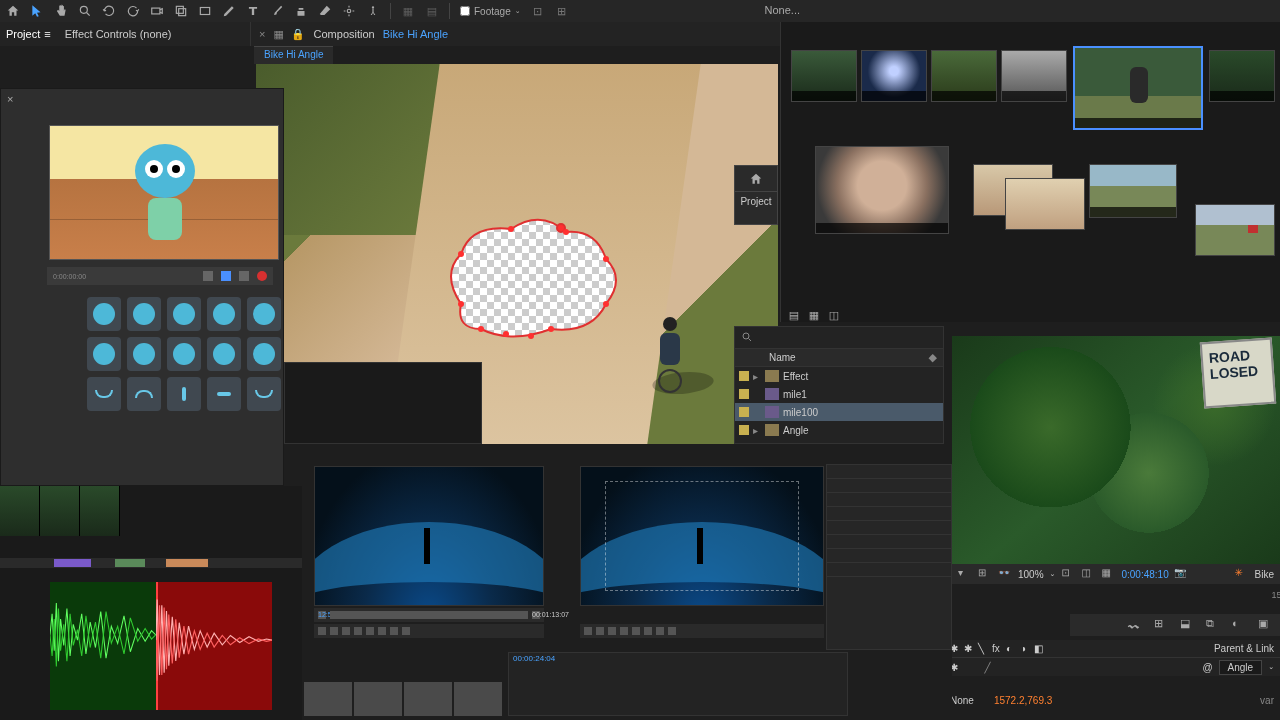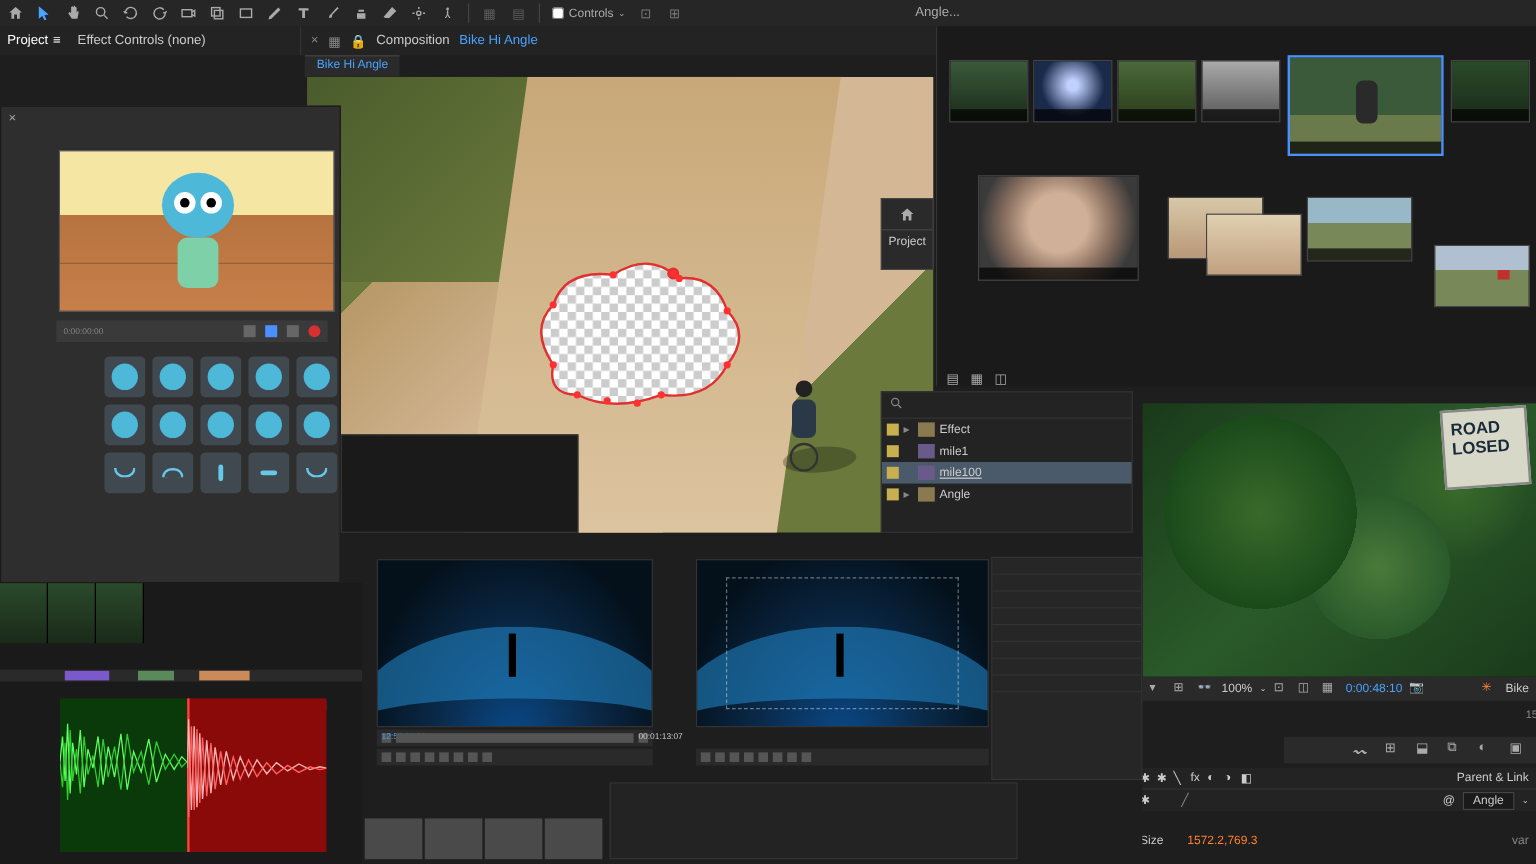--- a/index.html
+++ b/index.html
@@ -80,21 +80,21 @@
 .thumb .cap { position: absolute; bottom: 0; left: 0; right: 0; height: 10px; background: rgba(0,0,0,0.7); font-size: 6px; color: #888; padding: 1px 2px; }
 .thumb.sel { border: 2px solid #4a90ff; }
 .thumb-img { width: 100%; height: 100%; }
 
 
 .proj-panel { position: absolute; top: 326px; left: 734px; width: 210px; height: 118px; background: #232323; border: 1px solid #333; }
 .proj-search { height: 22px; border-bottom: 1px solid #333; display: flex; align-items: center; padding: 0 6px; gap: 4px; }
 .proj-header { height: 18px; background: #2a2a2a; display: flex; align-items: center; padding: 0 6px; border-bottom: 1px solid #333; }
 .proj-header .col { font-size: 10px; color: #ccc; padding-left: 28px; }
 .proj-row { height: 18px; display: flex; align-items: center; padding: 0 4px; gap: 4px; font-size: 10px; }
-.proj-row.sel { background: #4a5a6a; text-decoration: underline; }
+.proj-row.sel { background: #4a5a6a; }
 .proj-row .sw { width: 10px; height: 10px; background: #c8b050; }
 .proj-row .arrow { width: 8px; color: #888; }
 .proj-row .ficon { width: 14px; height: 12px; background: #8a7a50; }
 .proj-row .cicon { width: 14px; height: 12px; background: #6a5a8a; }
 
 
 .right-preview { position: absolute; top: 336px; left: 952px; width: 328px; height: 228px; background: #0a2a0a; overflow: hidden; }
 .sign { position: absolute; right: 6px; top: 4px; width: 72px; height: 66px; background: #d8d8c8; transform: rotate(-4deg); border: 2px solid #888; padding: 6px; font-family: sans-serif; font-weight: bold; font-size: 14px; color: #1a2a3a; }
 .foliage { width: 100%; height: 100%; background:
   radial-gradient(circle at 30% 40%, #3a6a2a 0%, #1a4a1a 30%, transparent 30%),
@@ -253,27 +253,27 @@
         <circle cx="12" cy="6" r="2"></circle>
         <path d="M11 8h2v6l3 5h-2l-2-4-2 4H8l3-5z"></path>
       </svg>
     </span>
   <div class="toolbar-sep"></div>
   <span class="tool-icon" style="opacity:0.4">▦</span>
   <span class="tool-icon" style="opacity:0.4">▤</span>
   <div class="toolbar-sep"></div>
   <label class="snapping">
     <input type="checkbox" style="">
-    <span>Controls</span>
+    <span>Footage</span>
     <span style="font-size:7px">⌄</span>
   </label>
   <span class="tool-icon" style="opacity:0.6">⊡</span>
   <span class="tool-icon" style="opacity:0.6">⊞</span>
 </div>
-<div class="workspace">Angle...</div>
+<div class="workspace">None...</div>
 
 <div class="tabs-row">
   <span class="tab active">
     <span>Project</span>
     <span>≡</span>
   </span>
   <span class="tab">Effect Controls (none)</span>
 </div>
 
 <div class="comp-header">
@@ -459,20 +459,25 @@
 </div>
 
 <div class="proj-panel">
   <div class="proj-search">
     <span><svg width="12" height="12" viewBox="0 0 24 24" fill="none" stroke="#888" stroke-width="2">
           <circle cx="10" cy="10" r="6"></circle>
           <path d="M15 15l5 5"></path>
         </svg></span>
     <span style="flex:1"></span>
   </div>
+  <div class="proj-header">
+    <span class="col">Name</span>
+    <span style="flex:1"></span>
+    <span style="color:#888">◆</span>
+  </div>
   <div id="proj-rows">
       <div class="proj-row">
         <span class="sw"></span>
         <span class="arrow">▸</span>
         <span class="ficon"></span>
         <span>Effect</span>
       </div>
       <div class="proj-row">
         <span class="sw"></span>
         <span class="arrow"></span>
@@ -546,21 +551,21 @@
     <span>✱</span>
     <span style="width:14px"></span>
     <span style="color:#888">╱</span>
     <span style="flex:1"></span>
     <span>@</span>
     <span class="none-dd">Angle</span>
     <span style="font-size:7px">⌄</span>
   </div>
 </div>
 <div class="size-row">
-  <span>Size</span>
+  <span>None</span>
   <span class="val">1572.2,769.3</span>
   <span style="flex:1"></span>
   <span style="color:#888">var</span>
 </div>
 
 <div class="wave-area">
   <div class="wave-thumbs">
     <div></div>
       <div></div>
       <div></div>
@@ -638,20 +643,21 @@
       <div class="row"></div>
       <div class="row"></div>
       <div class="row"></div>
     <div class="row"></div>
       <div class="row"></div>
       <div class="row"></div>
       <div class="row"></div>
   </div>
 
   <div class="mb-timeline">
+    <div class="tc-row"><span>00:00:24:04</span></div>
   </div>
 
   <div class="mb-thumbs">
     <div class="th"></div>
     <div class="th"></div>
     <div class="th"></div>
     <div class="th"></div>
   </div>
 </div>
 

